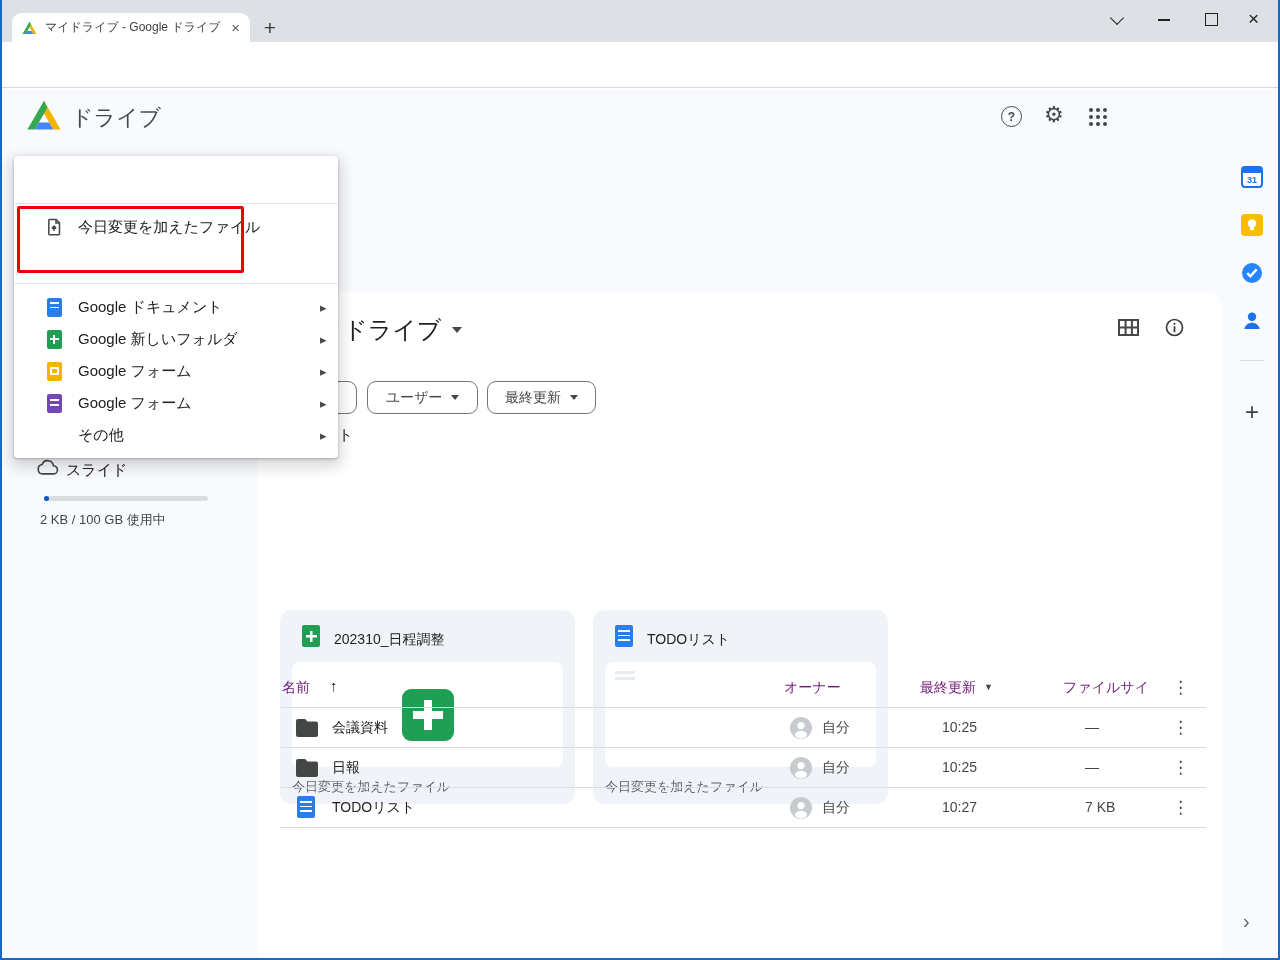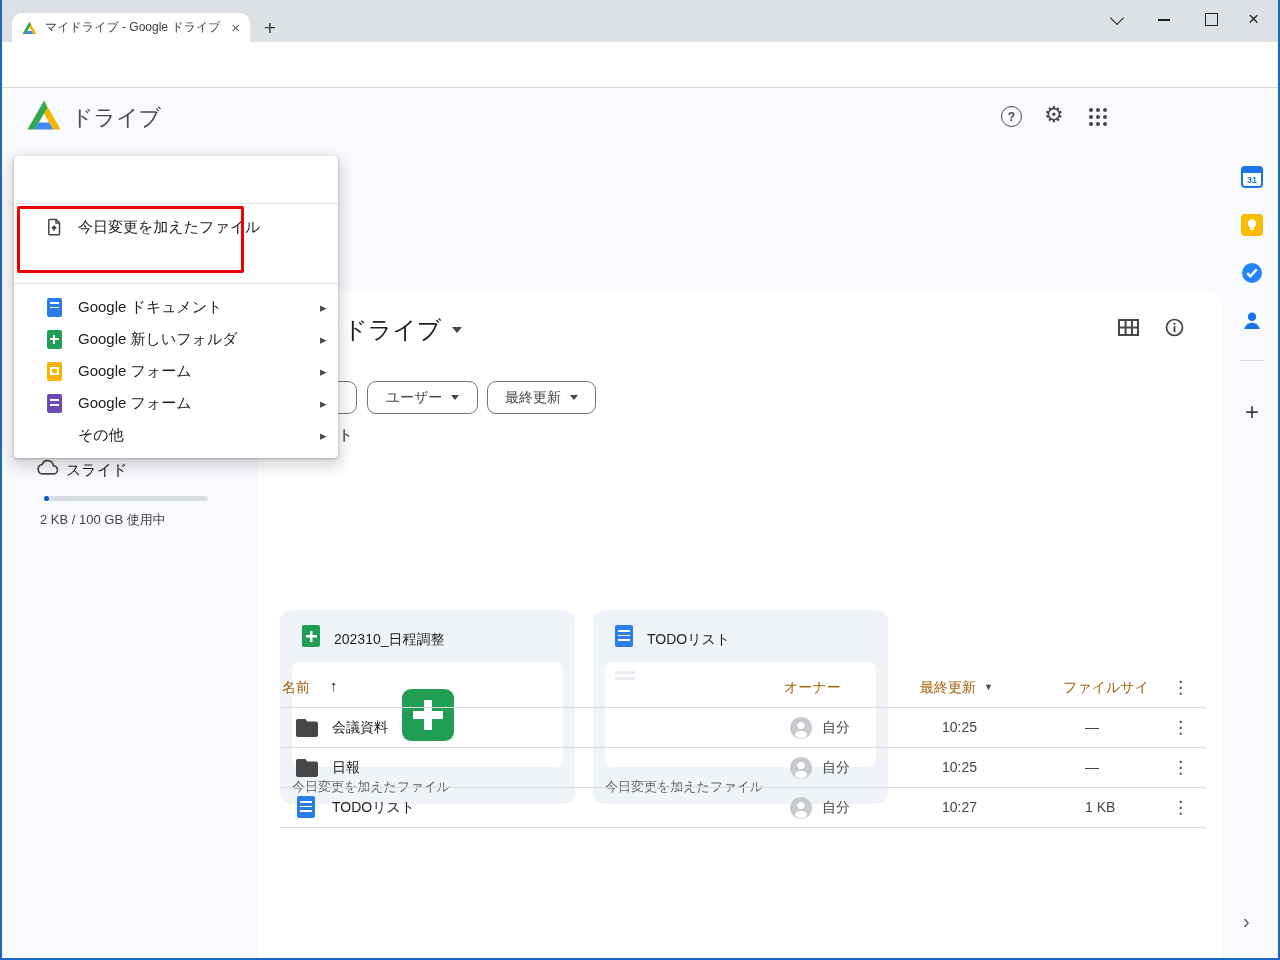--- a/index.html
+++ b/index.html
@@ -69,21 +69,21 @@
   .gdoc.lg::after{top:5px;height:11px;}
   .gsheet{width:15px;height:19px;border-radius:2px;background-color:#1f9e54;
     background-image:linear-gradient(#fff,#fff),linear-gradient(#fff,#fff);
     background-size:2px 9px,9px 2px;background-position:center,center;background-repeat:no-repeat;}
   .gsheet.lg{width:18px;height:22px;background-size:2.5px 11px,11px 2.5px;}
   .gslide{width:15px;height:19px;background:#f5b400;border-radius:2px;position:relative;}
   .gslide::after{content:"";position:absolute;left:3px;right:3px;top:5px;bottom:6px;border:2px solid #fff;border-radius:1px;}
   .gform{width:15px;height:19px;background:#7248b9;border-radius:2px;position:relative;}
   .gform::after{content:"";position:absolute;left:3px;right:3px;top:5px;height:8px;
     background:repeating-linear-gradient(#fff 0 2px,transparent 2px 5px);}
-  .hdrcell{font-size:14px;color:#a16207;}
+  .hdrcell{font-size:14px;color:#701a75;}
   .cell{font-size:14px;color:#1f1f1f;}
   .subcell{font-size:14px;color:#444746;}
   .divline{height:1px;background:#d9dce1;}
   .kebab{font-size:17px;color:#444746;letter-spacing:0;line-height:1;}
   .mcaret{font-size:9px;color:#444746;}
   
   .menu{left:14px;top:156px;width:324px;height:302px;background:#fff;border-radius:4px;z-index:40;
     box-shadow:0 1px 3px rgba(0,0,0,.25),0 6px 14px 4px rgba(0,0,0,.14);}
   .mi{position:absolute;left:0;width:100%;height:32px;display:flex;align-items:center;}
   .mi .mic{position:absolute;left:30px;width:20px;display:flex;justify-content:center;}
@@ -328,21 +328,21 @@
         <span class="cell" style="position:absolute;left:52px;top:11px;">TODOリスト</span>
         <span style="position:absolute;left:510px;top:9px;">
           <svg width="22" height="22" viewBox="0 0 22 22">
               <circle cx="11" cy="11" r="11" fill="#c7cbd0"></circle>
               <circle cx="11" cy="8.6" r="3.6" fill="#fff"></circle>
               <ellipse cx="11" cy="17.6" rx="6" ry="3.8" fill="#fff"></ellipse>
             </svg>
         </span>
         <span class="subcell" style="position:absolute;left:542px;top:11px;">自分</span>
         <span class="subcell" style="position:absolute;left:662px;top:11px;">10:27</span>
-        <span class="subcell" style="position:absolute;left:805px;top:11px;">1 KB</span>
+        <span class="subcell" style="position:absolute;left:805px;top:11px;">7 KB</span>
         <span class="kebab" style="position:absolute;left:892px;top:11px;">⋮</span>
       </div>
       <div class="ab divline" style="left:22px;top:535px;width:926px;"></div>
     </div>
 
     <div class="rail-ic" style="top:24px;">
       <svg width="22" height="22" viewBox="0 0 22 22">
           <rect x="1" y="1" width="20" height="20" rx="3" fill="#fff" stroke="#1a73e8" stroke-width="2"></rect>
           <rect x="1" y="1" width="20" height="6" rx="2" fill="#1a73e8"></rect>
           <text x="11" y="17" text-anchor="middle" font-size="9" font-weight="bold" fill="#1a73e8" font-family="Liberation Sans,sans-serif">31</text>

